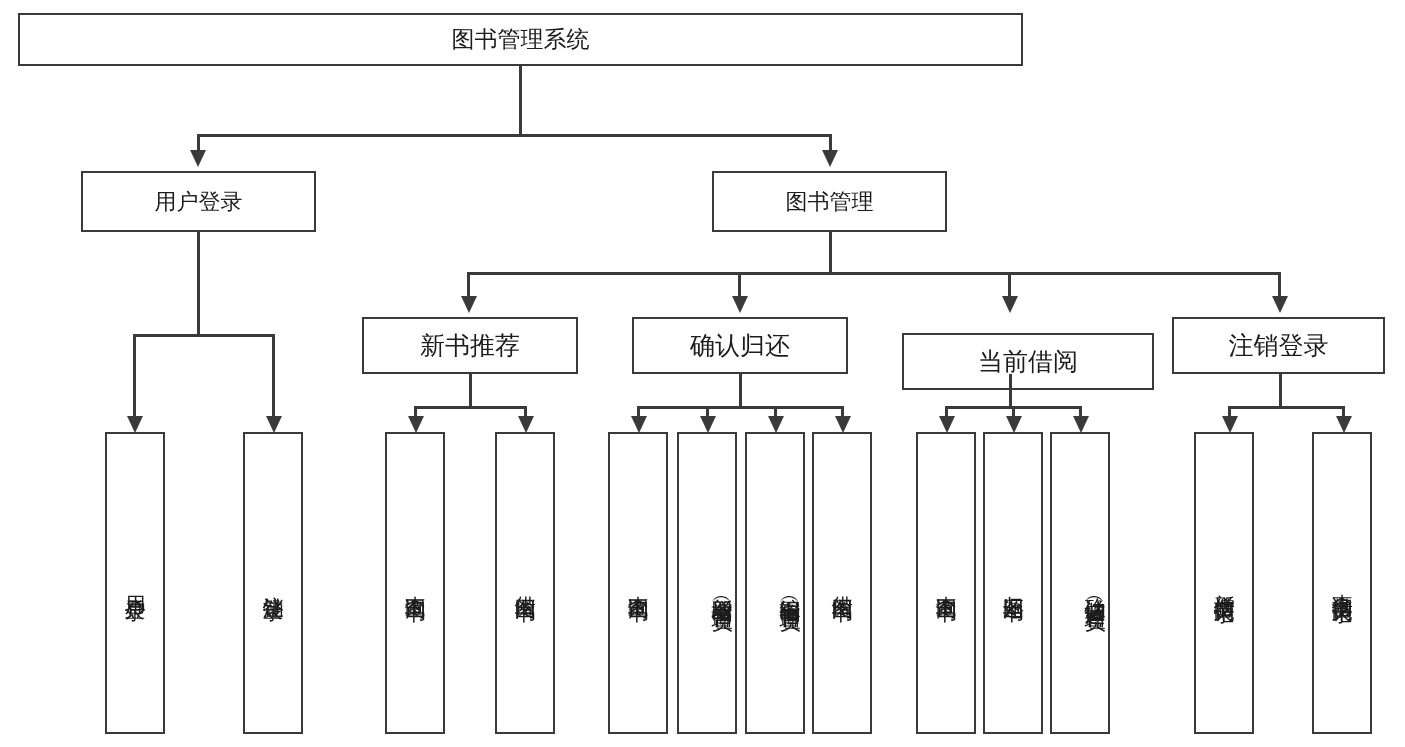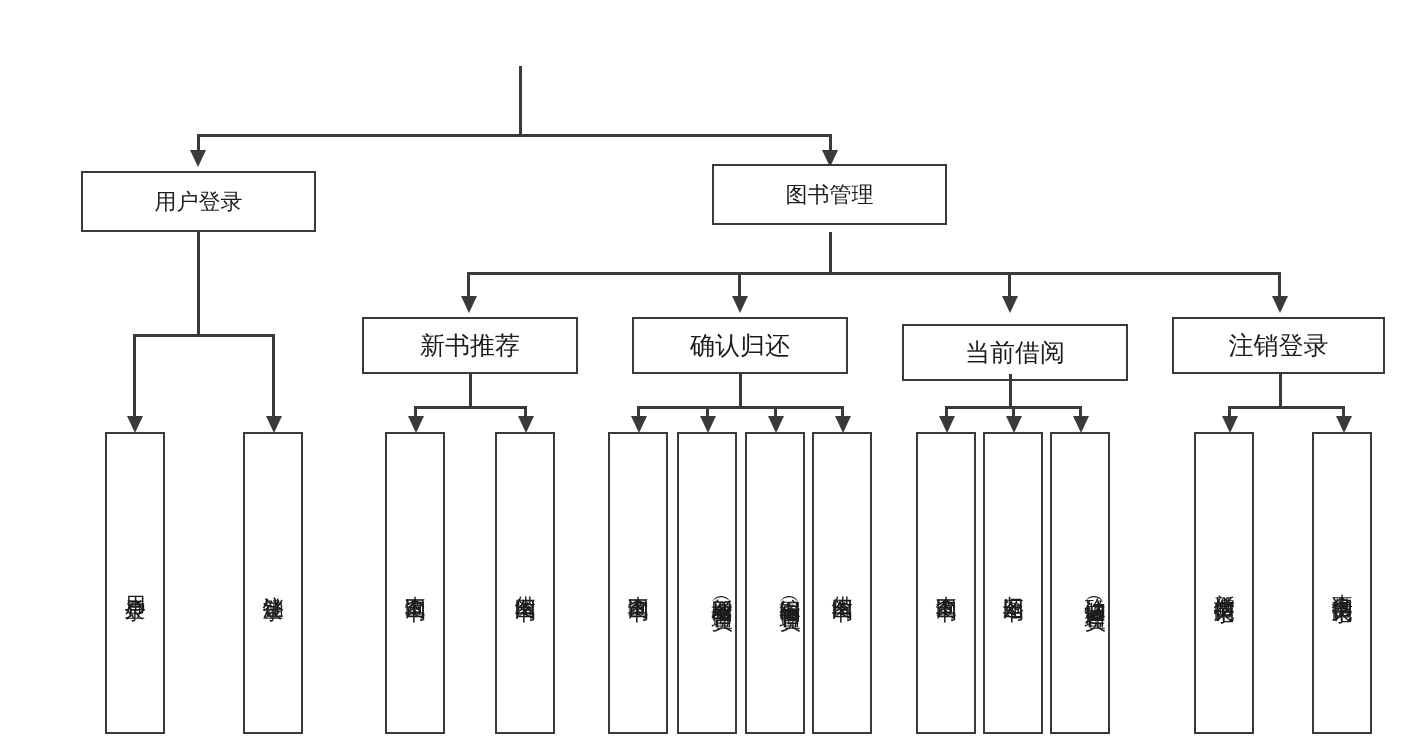--- a/index.html
+++ b/index.html
@@ -63,35 +63,38 @@
     letter-spacing:0.5px;
     white-space:nowrap;
     user-select:none;
   }
 </style>
 </head>
 <body>
 
 <div id="canvas">
 
+  <div class="node root" style="left:18px;top:13px;width:1005px;height:53px;">
+    <span>图书管理系统</span>
+  </div>
 
   <div class="vline" style="left:519px;top:66px;height:70px;"></div>
 
   <div class="hline" style="left:197px;top:134px;width:634px;"></div>
 
   <div class="vline" style="left:197px;top:134px;height:18px;"></div>
   <div class="arrow" style="left:190px;top:150px;"></div>
   <div class="vline" style="left:829px;top:134px;height:18px;"></div>
   <div class="arrow" style="left:822px;top:150px;"></div>
 
   <div class="node lvl2" style="left:81px;top:171px;width:235px;height:61px;">
     <span>用户登录</span>
   </div>
 
-  <div class="node lvl2" style="left:712px;top:164px;width:235px;height:61px;">
+  <div class="node lvl2" style="left:712px;top:171px;width:235px;height:61px;">
     <span>图书管理</span>
   </div>
 
   <div class="vline" style="left:197px;top:232px;height:104px;"></div>
   <div class="hline" style="left:133px;top:334px;width:142px;"></div>
   <div class="vline" style="left:133px;top:334px;height:84px;"></div>
   <div class="arrow" style="left:127px;top:416px;"></div>
   <div class="vline" style="left:272px;top:334px;height:84px;"></div>
   <div class="arrow" style="left:266px;top:416px;"></div>
 
@@ -105,21 +108,21 @@
   <div class="arrow" style="left:1002px;top:296px;"></div>
   <div class="vline" style="left:1278px;top:272px;height:26px;"></div>
   <div class="arrow" style="left:1272px;top:296px;"></div>
 
   <div class="node lvl3" style="left:362px;top:317px;width:216px;height:57px;">
     <span>新书推荐</span>
   </div>
   <div class="node lvl3" style="left:632px;top:317px;width:216px;height:57px;">
     <span>确认归还</span>
   </div>
-  <div class="node lvl3" style="left:902px;top:324px;width:226px;height:57px;">
+  <div class="node lvl3" style="left:902px;top:333px;width:252px;height:57px;">
     <span>当前借阅</span>
   </div>
   <div class="node lvl3" style="left:1172px;top:317px;width:213px;height:57px;">
     <span>注销登录</span>
   </div>
 
   <div class="vline" style="left:469px;top:374px;height:34px;"></div>
   <div class="hline" style="left:414px;top:406px;width:112px;"></div>
   <div class="vline" style="left:414px;top:406px;height:12px;"></div>
   <div class="arrow" style="left:408px;top:416px;"></div>

